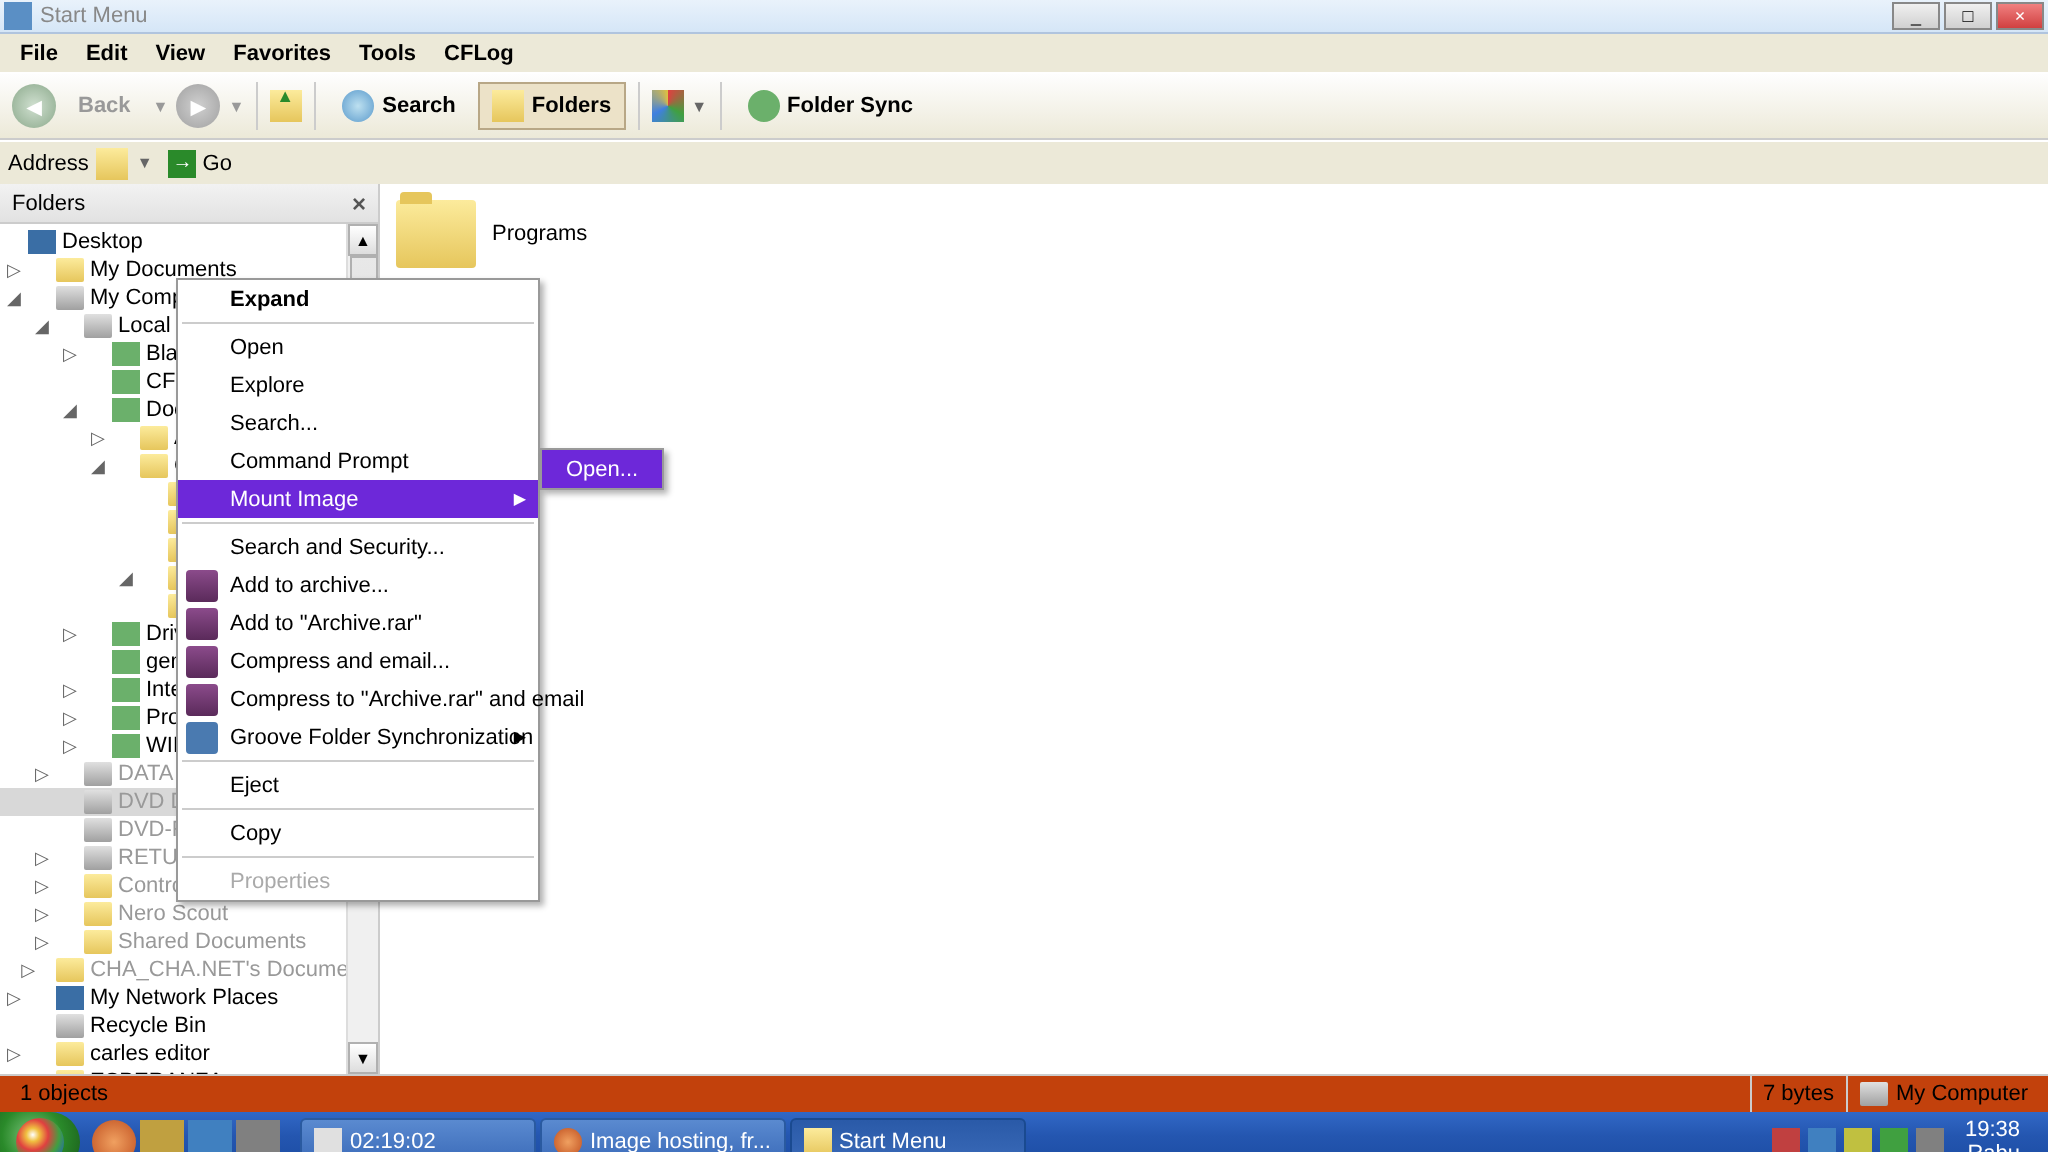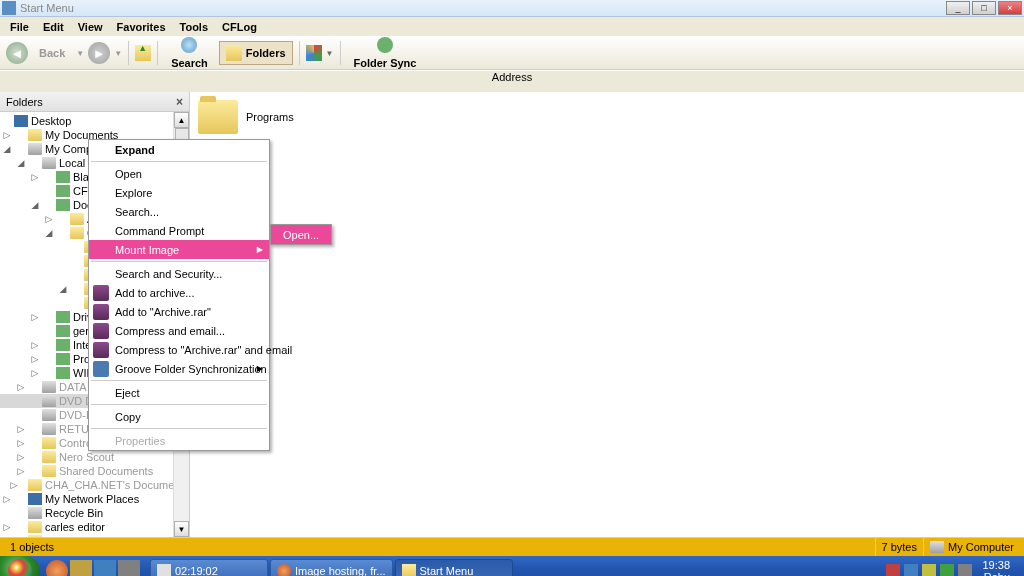--- a/index.html
+++ b/index.html
@@ -14,27 +14,27 @@
 .winctl .close { background: linear-gradient(#f08080,#d04040); color:#fff; }
 
 
 .menubar { height: 19px; background: #ece9d8; display: flex; align-items: center; padding: 0 4px; gap: 2px; }
 .menubar span { padding: 2px 6px; font-weight: bold; }
 
 
 .toolbar { height: 34px; background: linear-gradient(#fefefe,#ece9d8); border-top: 1px solid #fff; border-bottom: 1px solid #ccc; display: flex; align-items: center; padding: 0 6px; gap: 4px; }
 .tbtn { display: flex; align-items: center; gap: 4px; padding: 3px 6px; border: 1px solid transparent; color: #999; font-weight: bold; }
 .tbtn.active { color: #000; border: 1px solid #b8a786; background: #ece2c8; }
-.tbtn.en { color: #000; flex-direction: column; }
+.tbtn.en { color: #000; }
 .navarr { width:22px; height:22px; border-radius:50%; background:radial-gradient(#d0e0d0,#8aa88a); display:flex;align-items:center;justify-content:center;color:#fff;font-size:13px;}
 .sep { width:1px; height:24px; background:#ccc; margin:0 2px; }
 .ticon { width:16px; height:16px; }
 
 
-.addressbar { height: 22px; background: #ece9d8; display: flex; align-items: center; padding: 0 4px; gap: 4px; border-top:1px solid #fff;flex-direction:column; }
+.addressbar { height: 22px; background: #ece9d8; display: flex; align-items: center; padding: 0 4px; gap: 4px; border-top:1px solid #fff; }
 .addressbar input { flex: 1; height: 18px; border: 1px solid #7f9db9; padding: 0 20px 0 4px; background:#fff; }
 .gobtn { display:flex; align-items:center; gap:3px; padding:1px 4px; }
 .goarr { width:14px;height:14px; background:#2a8a2a; color:#fff; display:flex;align-items:center;justify-content:center;font-size:10px;}
 
 
 .main { display: flex; height: 445px; background: #fff; }
 .folders-pane { width: 190px; border-right: 1px solid #ccc; background: #fff; display:flex; flex-direction:column; }
 .folders-hdr { height: 20px; background: linear-gradient(#f2f2f2,#e2e2e2); display:flex; align-items:center; padding:0 6px; border-bottom:1px solid #ccc; }
 .folders-hdr .x { margin-left:auto; font-size:12px; font-weight:bold; color:#555;}
 .tree { flex:1; overflow:hidden; padding:2px 0; position:relative; }
@@ -54,32 +54,32 @@
 
 .content { flex:1; padding:8px; background:#fff; }
 .folder-item { display:flex; align-items:center; gap:8px; }
 .bigfolder { width:40px; height:34px; background:linear-gradient(#fceb9c,#e6c65c); border-radius:2px; position:relative;}
 .bigfolder::before { content:''; position:absolute; top:-4px; left:2px; width:16px; height:6px; background:#e6c65c; border-radius:2px 2px 0 0;}
 
 
 .ctxmenu { position:absolute; background:#fff; border:1px solid #999; box-shadow:2px 2px 3px rgba(0,0,0,0.3); z-index:100; }
 .ctxmenu .row { height:19px; display:flex; align-items:center; padding:0 20px 0 26px; position:relative; white-space:nowrap; }
 .ctxmenu .row.bold { font-weight:bold; }
-.ctxmenu .row.hl { background:#ec4899; color:#fff; }
+.ctxmenu .row.hl { background:#6d28d9; color:#fff; }
 .ctxmenu .row.dis { color:#aaa; }
 .ctxmenu .sep2 { height:1px; background:#ccc; margin:2px 2px; }
 .ctxmenu .sub { position:absolute; right:6px; font-size:8px; }
 .ctxmenu .ico { position:absolute; left:4px; width:16px; height:16px; }
 .ctxmenu .ico.rar { background:linear-gradient(#8b4b8b,#5a2a5a); border-radius:2px;}
 .ctxmenu .ico.grv { background:#4a7ab0; border-radius:2px;}
 .ctx1 { left:88px; top:139px; width:182px; }
 .ctx2 { left:270px; top:224px; width:62px; }
 
 
-.statusbar { height:19px; background:#eab308; border-top:1px solid #ccc; display:flex; align-items:center; padding:0 4px;text-align:center; }
+.statusbar { height:19px; background:#c2410c; border-top:1px solid #ccc; display:flex; align-items:center; padding:0 4px;text-align:center; }
 .statusbar .cell { padding:0 6px; border-right:1px solid #ccc; height:100%; display:flex;align-items:center;}
 .statusbar .cell:first-child { flex:1; }
 
 
 .taskbar { height:30px; background:linear-gradient(#3168c6,#2456b0 40%,#1a4aa0); display:flex; align-items:center; }
 .start { width:40px; height:30px; background:radial-gradient(circle at 40% 40%, #7ec67e 0%, #2a8a2a 50%, #1a5a1a 100%); display:flex;align-items:center;justify-content:center; border-radius:0 15px 15px 0;}
 .start-orb { width:24px;height:24px;border-radius:50%; background:radial-gradient(circle at 35% 35%,#fff 0%,#f0c040 15%,#e04040 35%,#40a040 60%,#2060c0 85%);}
 .ql { display:flex; gap:2px; padding:0 6px; }
 .ql div { width:22px; height:22px; }
 .tasks { display:flex; gap:2px; padding:0 4px; flex:1; }

